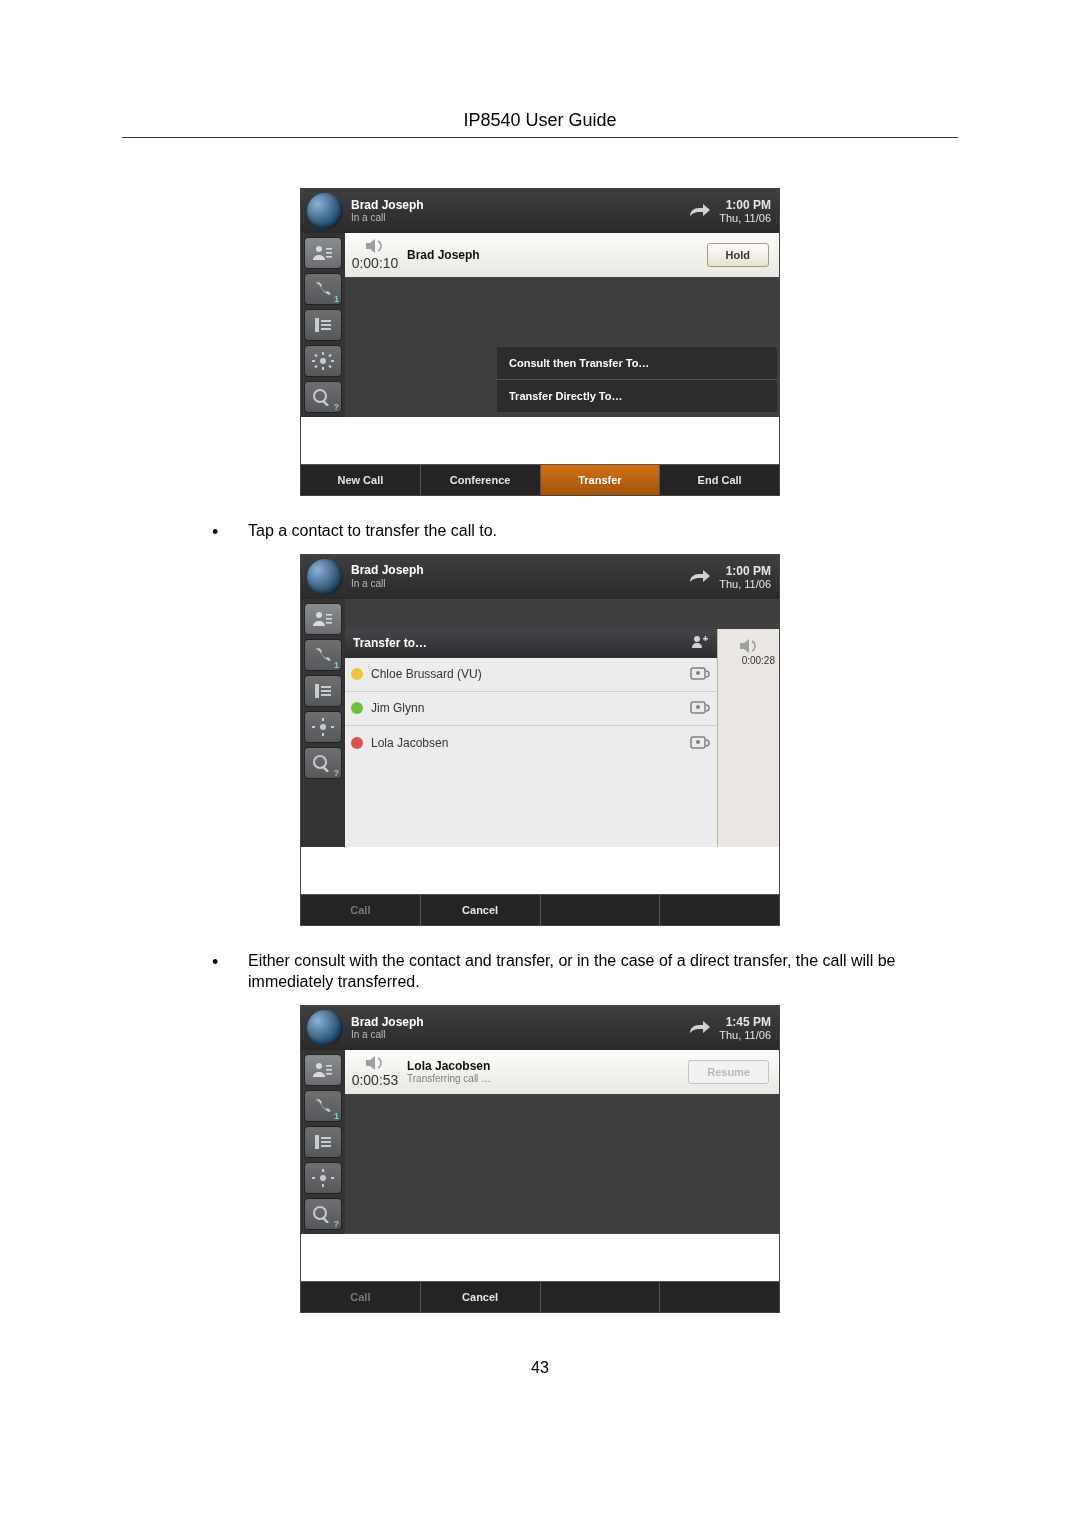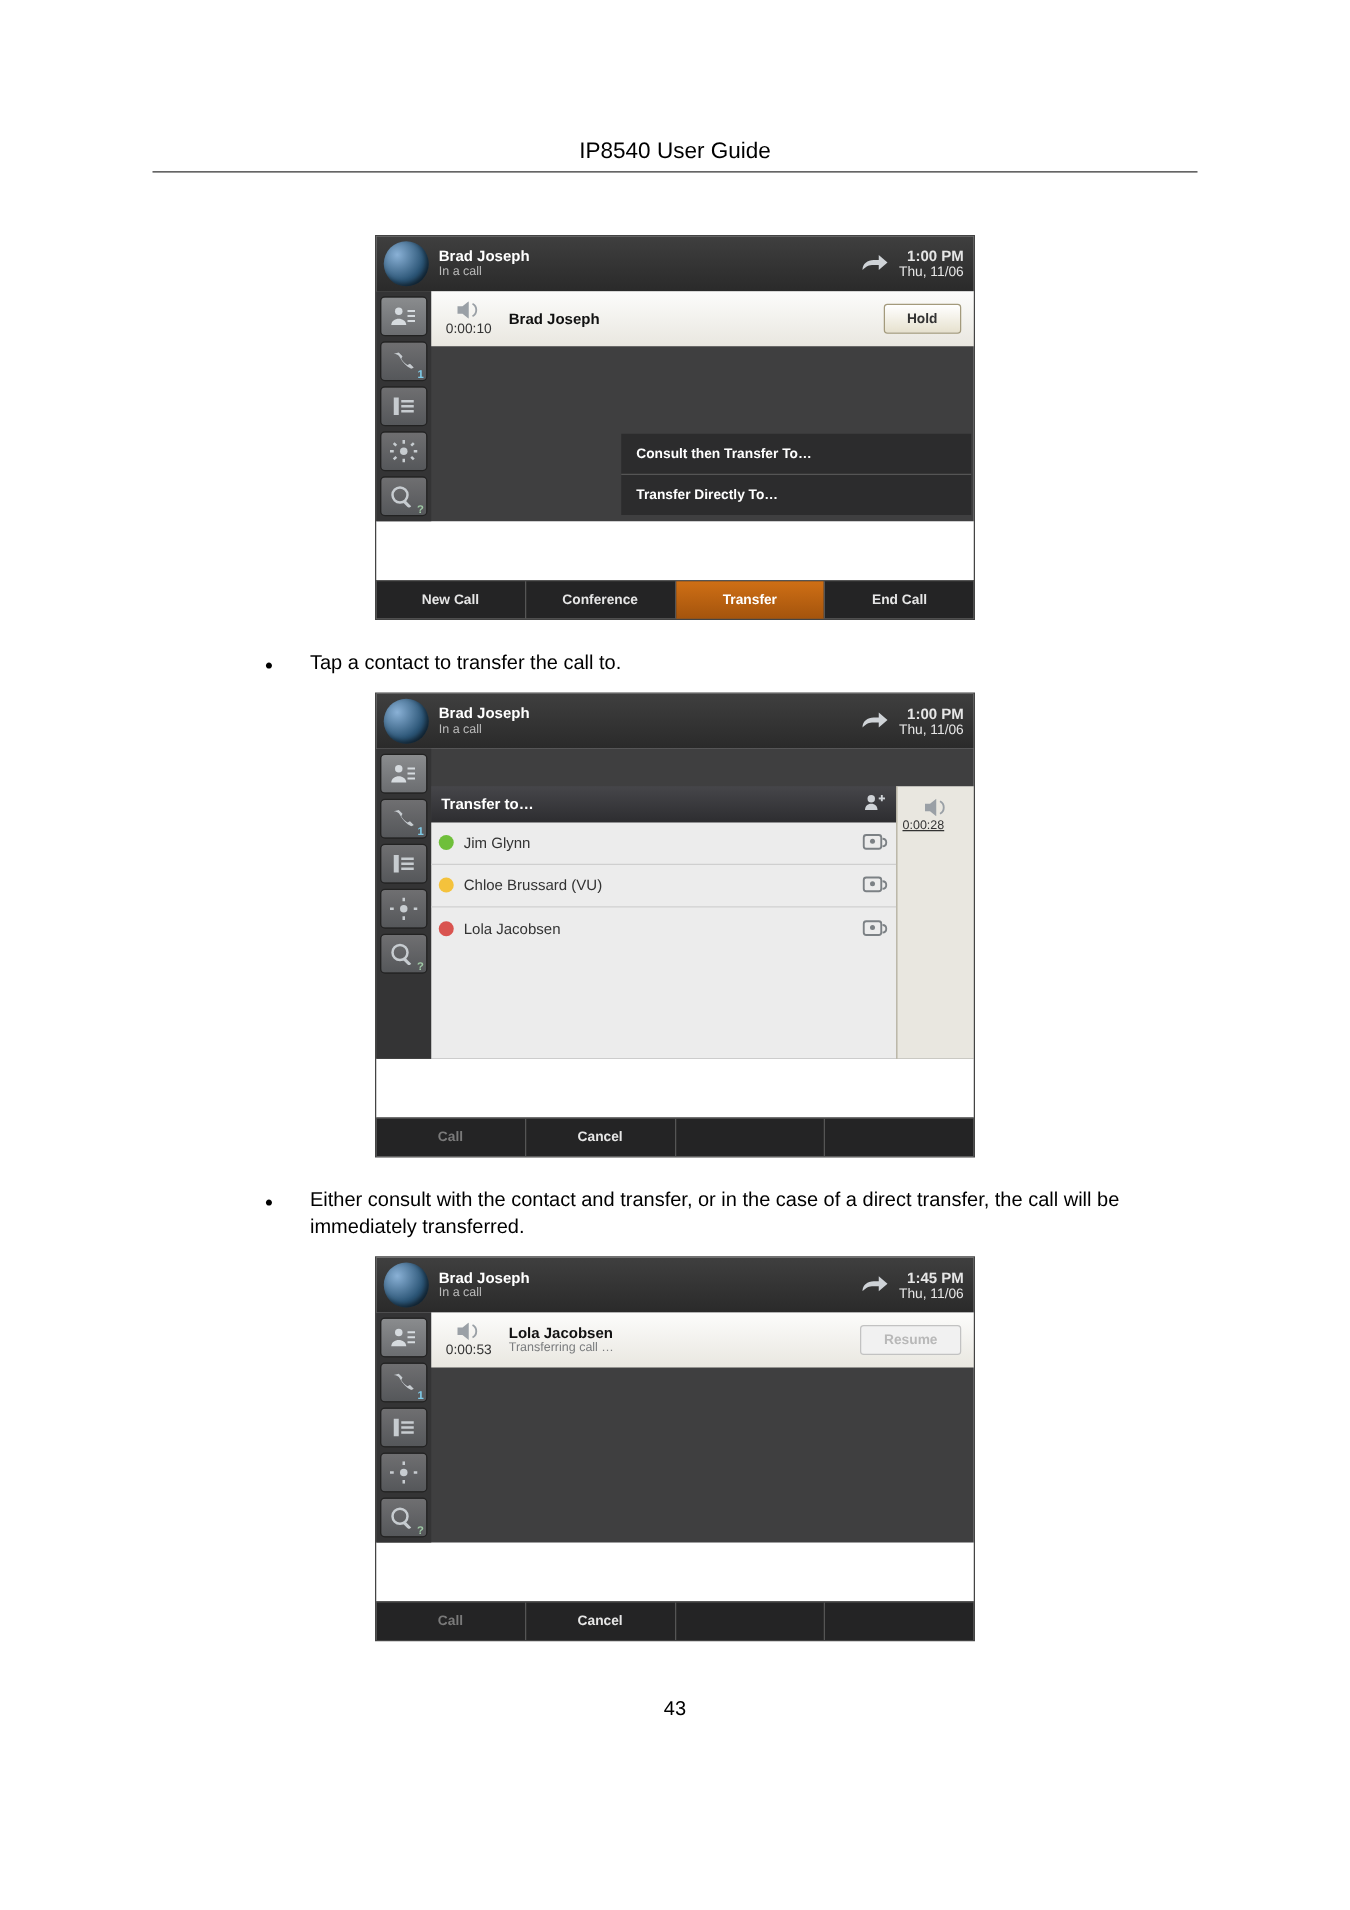--- a/index.html
+++ b/index.html
@@ -19,21 +19,21 @@
   .top-time { text-align: right; padding-right: 8px; font-size: 11px; color: #e6e6e6; }
   .top-time .t { font-weight: bold; font-size: 12px; }
   .body { display: flex; background: #3f3f40; }
   .sidebar { width: 44px; background: #343435; display: flex; flex-direction: column; padding: 4px 0; gap: 4px; }
   .sb-btn { width: 38px; height: 32px; margin: 0 auto; background: linear-gradient(#6f6f71,#55575a); border: 1px solid #222; border-radius: 4px; display: flex; align-items: center; justify-content: center; color: #cfd3d7; position: relative; }
   .sb-btn.active { background: linear-gradient(#8a8c8e,#6b6d70); }
   .sb-btn svg { width: 22px; height: 18px; }
   .corner-badge { position: absolute; right: 2px; bottom: 0; font-size: 9px; color: #7ecbe8; font-weight: bold; }
   .main { flex: 1; display: flex; flex-direction: column; }
   .call-row { display: flex; align-items: center; background: linear-gradient(#fcfcfb,#e9e7e0); height: 44px; }
-  .call-timer { width: 60px; text-align: center; font-size: 11px; color: #333; }
+  .call-timer { width: 60px; text-align: center; font-size: 14px; color: #333; }
   .spk-icon { width: 20px; height: 14px; margin: 0 auto 2px auto; }
   .spk-icon svg { width: 20px; height: 14px; }
   .call-name { flex: 1; font-weight: bold; font-size: 12px; color: #111; padding-left: 2px; }
   .call-sub  { font-size: 10px; color: #7a7c7e; }
   .hold-btn { background: linear-gradient(#fff,#e6e1ce); border: 1px solid #a39a7c; border-radius: 3px; font-size: 11px; font-weight: bold; color: #333; padding: 5px 18px; margin-right: 10px; }
   .hold-btn.ghost { color: #b8b8b8; border-color: #c2c2c2; background: #f1f1f1; }
   .menu-area { flex: 1; position: relative; }
   .ctx-menu { position: absolute; right: 2px; top: 70px; width: 280px; background: #2c2c2d; color: #fff; font-size: 11px; font-weight: bold; }
   .ctx-item { padding: 10px 12px; border-top: 1px solid #555; }
   .ctx-item:first-child { border-top: none; }
@@ -41,21 +41,21 @@
   .sk { flex: 1; text-align: center; padding: 9px 0; color: #e6e6e6; font-size: 11px; font-weight: bold; border-right: 1px solid #555; }
   .sk:last-child { border-right: none; border-radius: 11px; }
   .sk.active { background: linear-gradient(#cf6f15,#a4540d); color: #fff; }
   .sk.disabled { color: #7a7a7a; }
 
   
   .panel-head { display: flex; align-items: center; background: linear-gradient(#46464a,#2d2d30); color: #fff; font-weight: bold; font-size: 12px; padding: 6px 8px; }
   .panel-head .title { flex: 1; }
   .panel-head svg { width: 18px; height: 14px; }
   .right-col { width: 62px; background: #e9e7e0; border-left: 1px solid #b8b3a2; display: flex; flex-direction: column; }
-  .right-col .timer { padding: 6px 4px; text-align: left; font-size: 10px; color: #333; text-decoration: underline; }
+  .right-col .timer { padding: 6px 4px; text-align: right; font-size: 10px; color: #333; }
   .right-col .spk-icon { margin-top: 4px; }
   .contact-list { flex: 1; background: #ececec; }
   .contact-row { display: flex; align-items: center; height: 34px; padding: 0 6px; border-bottom: 1px solid #cfcfcf; font-size: 12px; color: #333; }
   .contact-row:last-child { border-bottom: none; }
   .contact-row .blip { width: 12px; height: 12px; border-radius: 50%; margin-right: 8px; }
   .blip.away  { background: #f4c23c; }
   .blip.avail { background: #6fbf3a; }
   .blip.busy  { background: #d9534f; }
   .contact-row .name { flex: 1; }
   .vm-icon { width: 22px; height: 18px; }
@@ -242,31 +242,31 @@
                 <span class="title">Transfer to…</span>
                 <span><svg viewBox="0 0 18 14">
                       <circle cx="6" cy="4" r="3" fill="#cfd3d7"></circle>
                       <path d="M1 13c0-3 2-5 5-5s5 2 5 5z" fill="#cfd3d7"></path>
                       <rect x="12" y="3" width="5" height="1.5" fill="#cfd3d7"></rect>
                       <rect x="13.7" y="1" width="1.5" height="5" fill="#cfd3d7"></rect>
                     </svg></span>
               </div>
               <div class="contact-list">
                 <div class="contact-row">
-                  <span class="blip avail"></span>
-                  <span class="name">Jim Glynn</span>
+                  <span class="blip away"></span>
+                  <span class="name">Chloe Brussard (VU)</span>
                   <span class="vm-icon"><svg viewBox="0 0 22 18">
                         <rect x="2" y="3" width="14" height="11" rx="2" fill="none" stroke="#7c8185" stroke-width="1.5"></rect>
                         <circle cx="9" cy="8" r="2" fill="#7c8185"></circle>
                         <path d="M17 6c2 0 3 1 3 3s-1 3-3 3" fill="none" stroke="#7c8185" stroke-width="1.5"></path>
                       </svg></span>
                 </div>
                 <div class="contact-row">
-                  <span class="blip away"></span>
-                  <span class="name">Chloe Brussard (VU)</span>
+                  <span class="blip avail"></span>
+                  <span class="name">Jim Glynn</span>
                   <span class="vm-icon"><svg viewBox="0 0 22 18">
                         <rect x="2" y="3" width="14" height="11" rx="2" fill="none" stroke="#7c8185" stroke-width="1.5"></rect>
                         <circle cx="9" cy="8" r="2" fill="#7c8185"></circle>
                         <path d="M17 6c2 0 3 1 3 3s-1 3-3 3" fill="none" stroke="#7c8185" stroke-width="1.5"></path>
                       </svg></span>
                 </div>
                 <div class="contact-row">
                   <span class="blip busy"></span>
                   <span class="name">Lola Jacobsen</span>
                   <span class="vm-icon"><svg viewBox="0 0 22 18">

